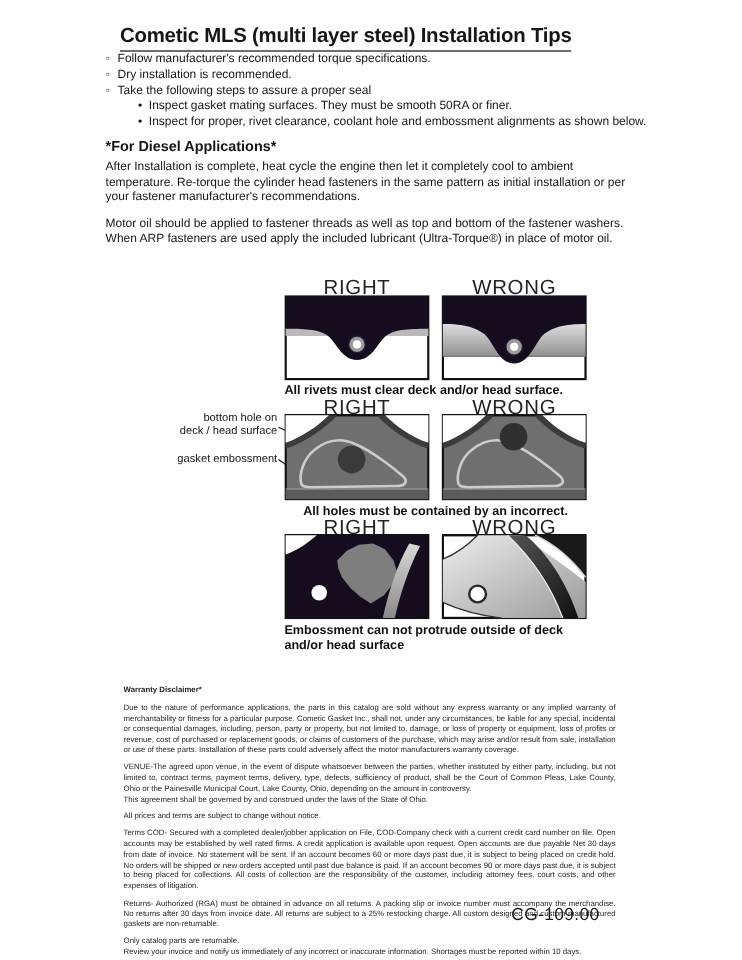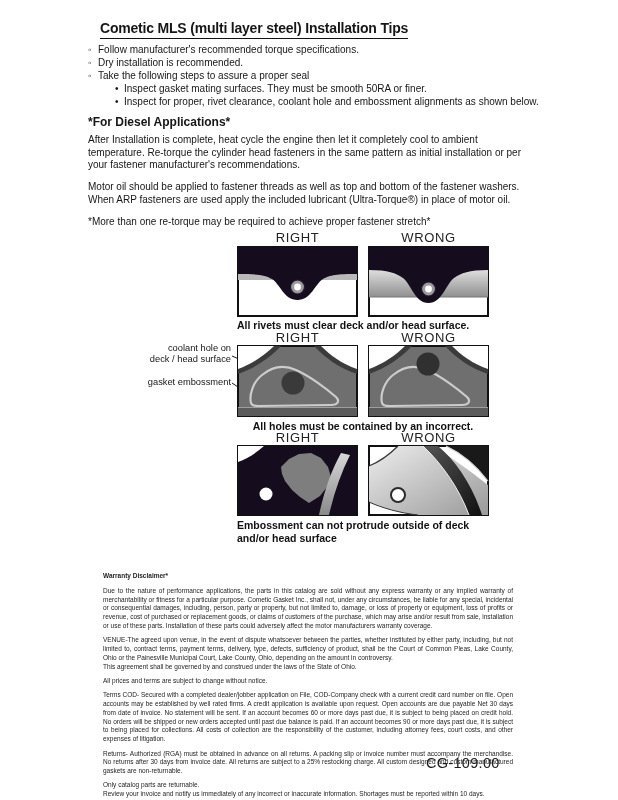--- a/index.html
+++ b/index.html
@@ -1,36 +1,36 @@
 <!DOCTYPE html>
 <html><head>
 <meta charset="utf-8">
 <style>
   html,body{margin:0;padding:0;background:#ffffff;}
   .page{position:relative;width:618px;height:800px;background:#ffffff;overflow:hidden;
         font-family:"Liberation Sans", sans-serif;color:#161616;}
 
   
-  .title{position:absolute;left:100px;top:20px;margin:0;font-size:14px;font-weight:bold;
+  .title{position:absolute;left:100px;top:20px;margin:0;font-size:17px;font-weight:bold;
          letter-spacing:-0.2px;border-bottom:1.6px solid #111;padding-bottom:2px;white-space:nowrap;}
 
   
   .tips{position:absolute;left:88px;top:43px;width:470px;font-size:10px;line-height:13px;}
   .tip{display:flex;}
   .tip .b{flex:none;width:10px;font-size:10px;}
   .tip.sub{margin-left:27px;}
   .tip.sub .b{width:9px;}
 
   
   .diesel{position:absolute;left:88px;top:116px;width:446px;font-size:10px;line-height:12.8px;}
   .diesel-h{font-weight:bold;font-size:12px;margin:0 0 5px 0;}
   .diesel p{margin:0 0 9px 0;}
 
   
-  .dg-h{position:absolute;width:121px;text-align:center;font-size:13px;letter-spacing:0.6px;color:#222;}
+  .dg-h{position:absolute;width:121px;text-align:center;font-size:17px;letter-spacing:0.6px;color:#222;}
   .h-r1-right{left:237px;top:230px;} .h-r1-wrong{left:368px;top:230px;}
   .h-r2-right{left:237px;top:330px;} .h-r2-wrong{left:368px;top:330px;}
   .h-r3-right{left:237px;top:430px;} .h-r3-wrong{left:368px;top:430px;}
   .panel{position:absolute;width:121px;}
   .p-r1-right{left:237px;top:246px;height:71px;} .p-r1-wrong{left:368px;top:246px;height:71px;}
   .p-r2-right{left:237px;top:345px;height:72px;} .p-r2-wrong{left:368px;top:345px;height:72px;}
   .p-r3-right{left:237px;top:445px;height:71px;} .p-r3-wrong{left:368px;top:445px;height:71px;}
   .caption{position:absolute;font-size:10.5px;font-weight:bold;color:#111;line-height:12.5px;}
   .cap-r1{left:237px;top:319px;white-space:nowrap;}
   .cap-r2{left:237px;top:420px;width:252px;text-align:center;}
@@ -79,21 +79,20 @@
     <div class="tip sub">
       <span class="b">•</span>
       <span>Inspect for proper, rivet clearance, coolant hole and embossment alignments as shown below.</span>
     </div>
   </div>
 
   <div class="diesel">
     <div class="diesel-h">*For Diesel Applications*</div>
     <p>After Installation is complete, heat cycle the engine then let it completely cool to ambient temperature. Re-torque the cylinder head fasteners in the same pattern as initial installation or per your fastener manufacturer's recommendations.</p>
     <p>Motor oil should be applied to fastener threads as well as top and bottom of the fastener washers. When ARP fasteners are used apply the included lubricant (Ultra-Torque®) in place of motor oil.</p>
-    <p>*More than one re-torque may be required to achieve proper fastener stretch*</p>
   </div>
 
   <div class="dg-h h-r1-right">RIGHT</div>
   <div class="dg-h h-r1-wrong">WRONG</div>
 
   <svg class="panel p-r1-right" viewBox="0 0 121 71">
     <rect x="1" y="1" width="119" height="69" fill="#ffffff" stroke="#111111" stroke-width="2"></rect>
     <polygon points="1,27 42,29 42,34 1,34" fill="#b9b9b9"></polygon>
     <polygon points="120,27 79,29 79,34 120,34" fill="#b9b9b9"></polygon>
     <path d="M1,1 H120 V28 C100,28 93,29 86,33 C78,38 74,54 60.5,54 C47,54 43,38 35,33 C28,29 21,28 1,28 Z" fill="#150c1e"></path>
@@ -119,21 +118,21 @@
       <circle cx="60.5" cy="43" r="3.4" fill="#ffffff"></circle>
     </g>
   </svg>
 
   <div class="caption cap-r1">All rivets must clear deck and/or head surface.</div>
 
   <div class="dg-h h-r2-right">RIGHT</div>
   <div class="dg-h h-r2-wrong">WRONG</div>
 
   <div class="anno anno-coolant">
-    <span>coolant hole on</span><br>
+    <span>bottom hole on</span><br>
     <span>deck / head surface</span>
   </div>
   <div class="anno anno-emboss">gasket embossment</div>
 
   <svg class="leader" viewBox="0 0 95 55">
     <line x1="22" y1="6" x2="83" y2="33" stroke="#1a1a1a" stroke-width="1"></line>
     <line x1="22" y1="33" x2="49" y2="51" stroke="#1a1a1a" stroke-width="1"></line>
   </svg>
 
   <svg class="panel p-r2-right" viewBox="0 0 121 72">

